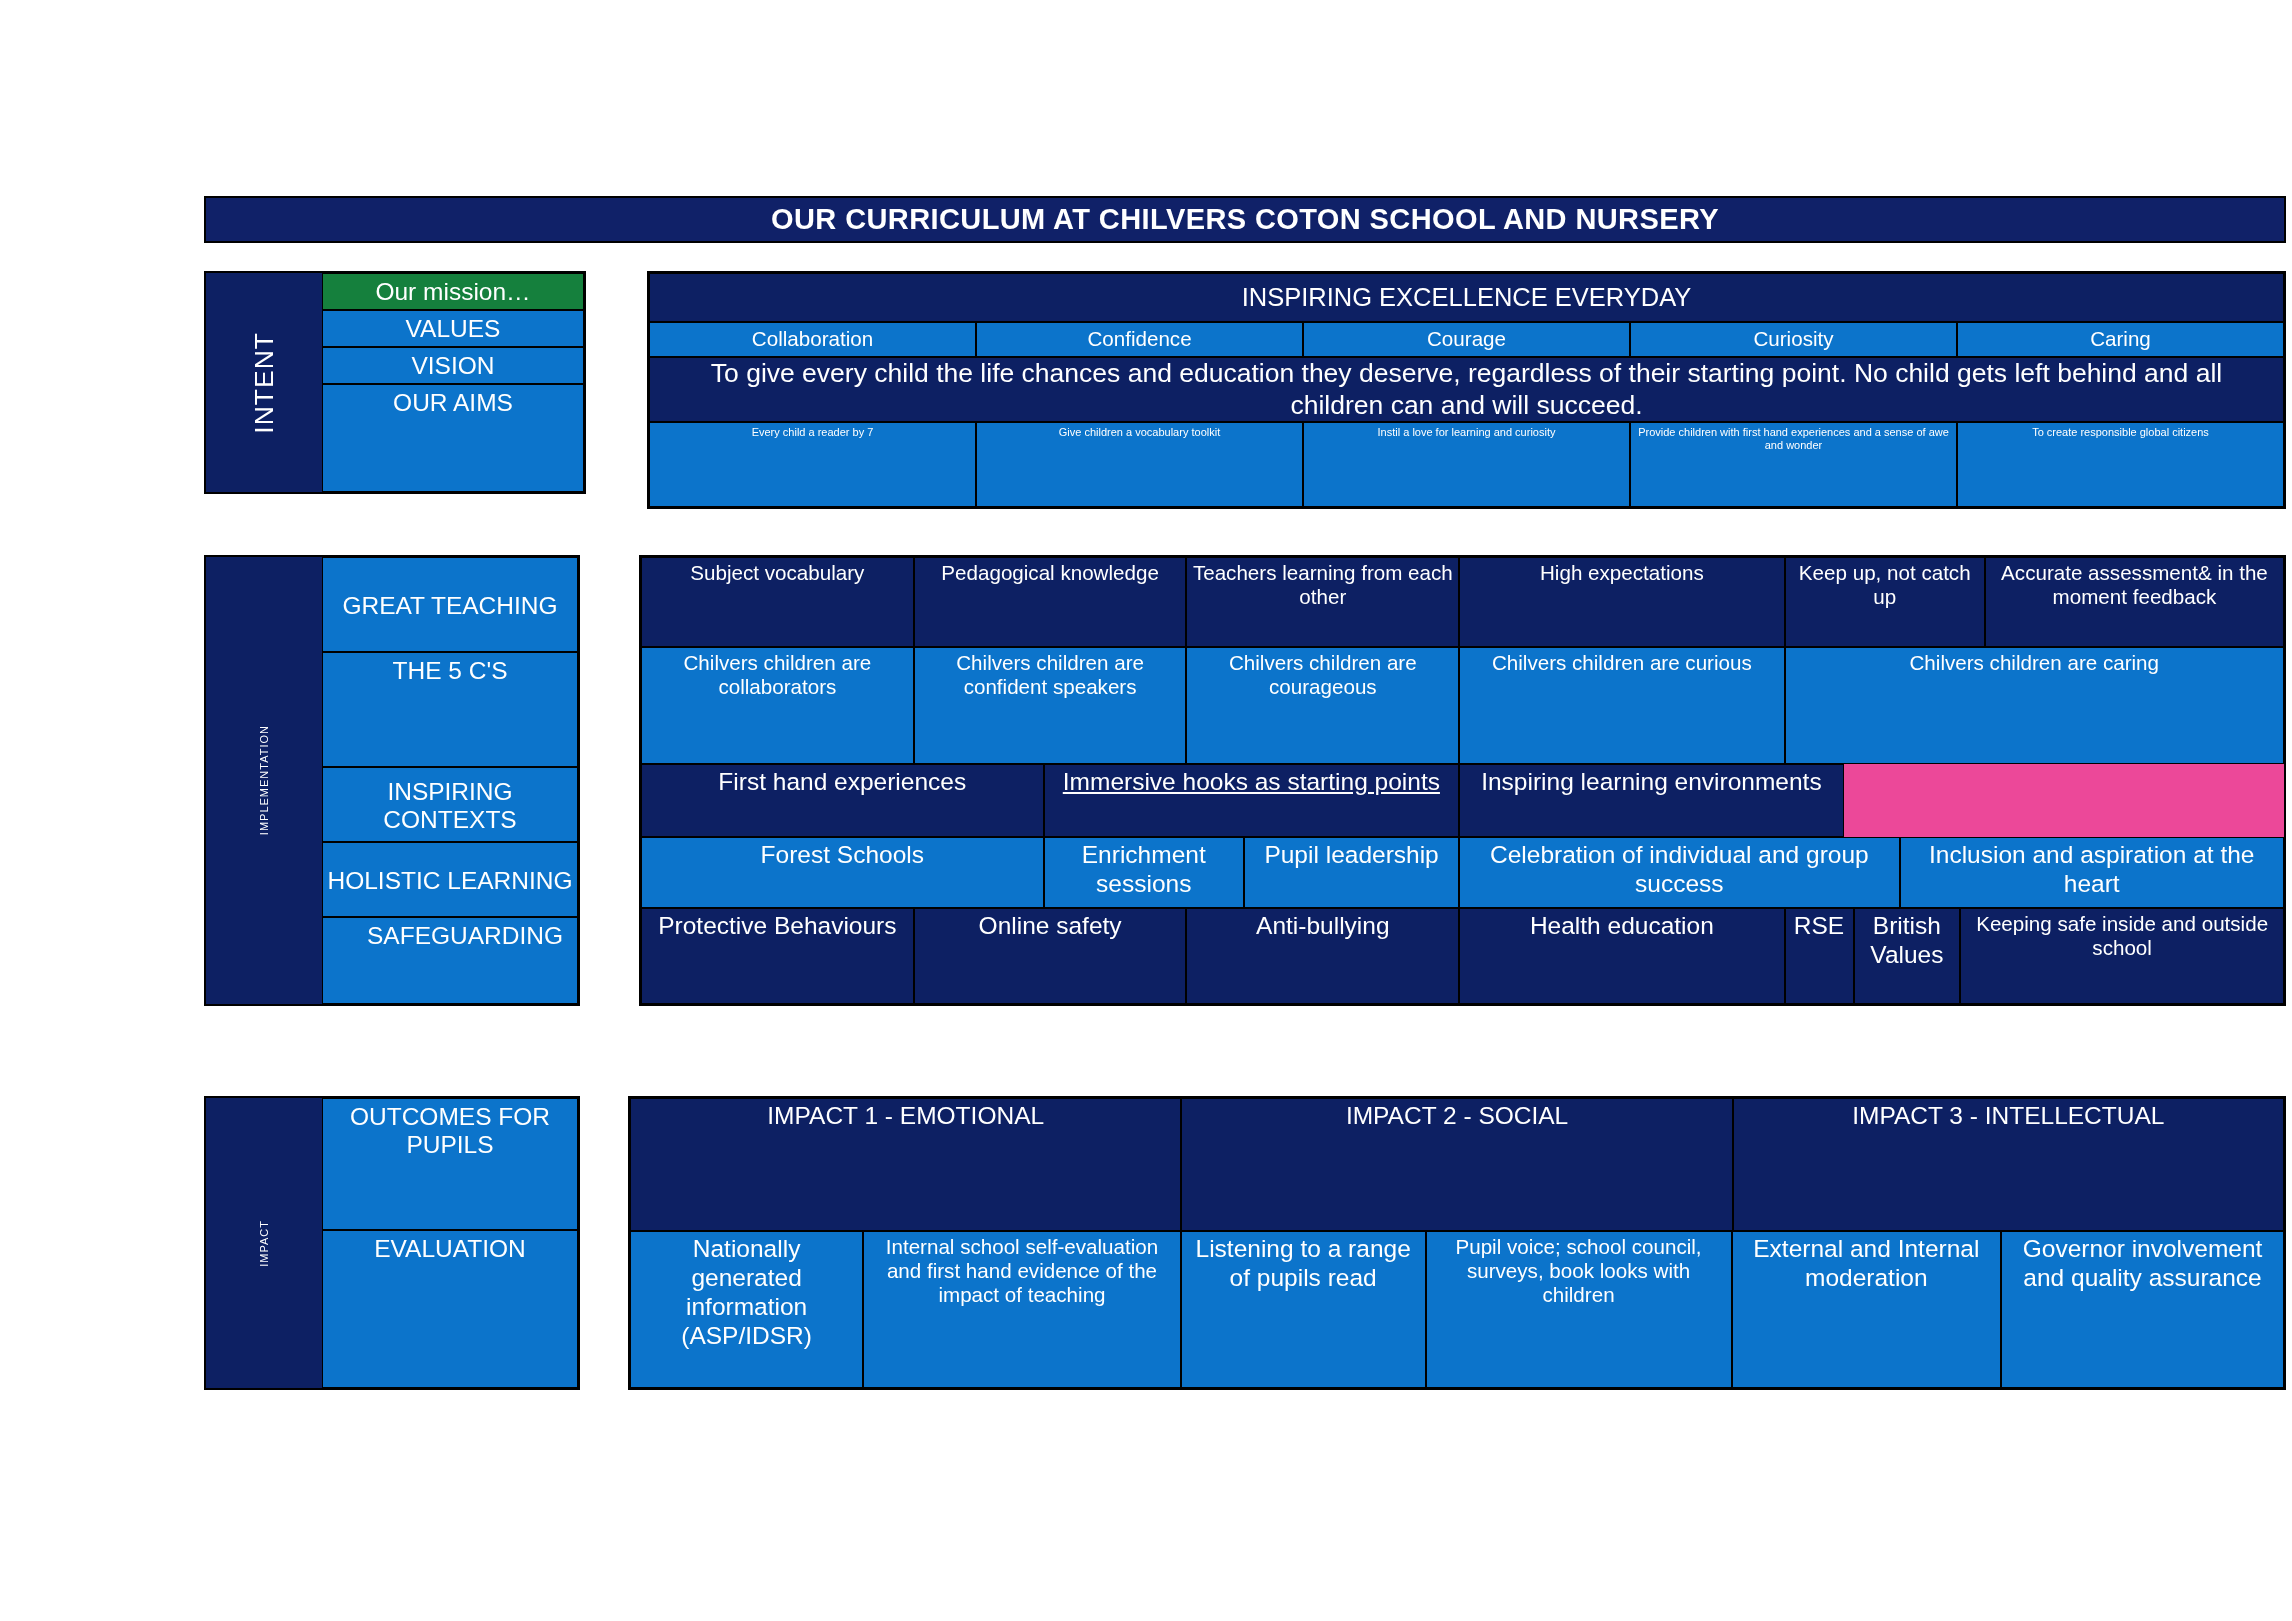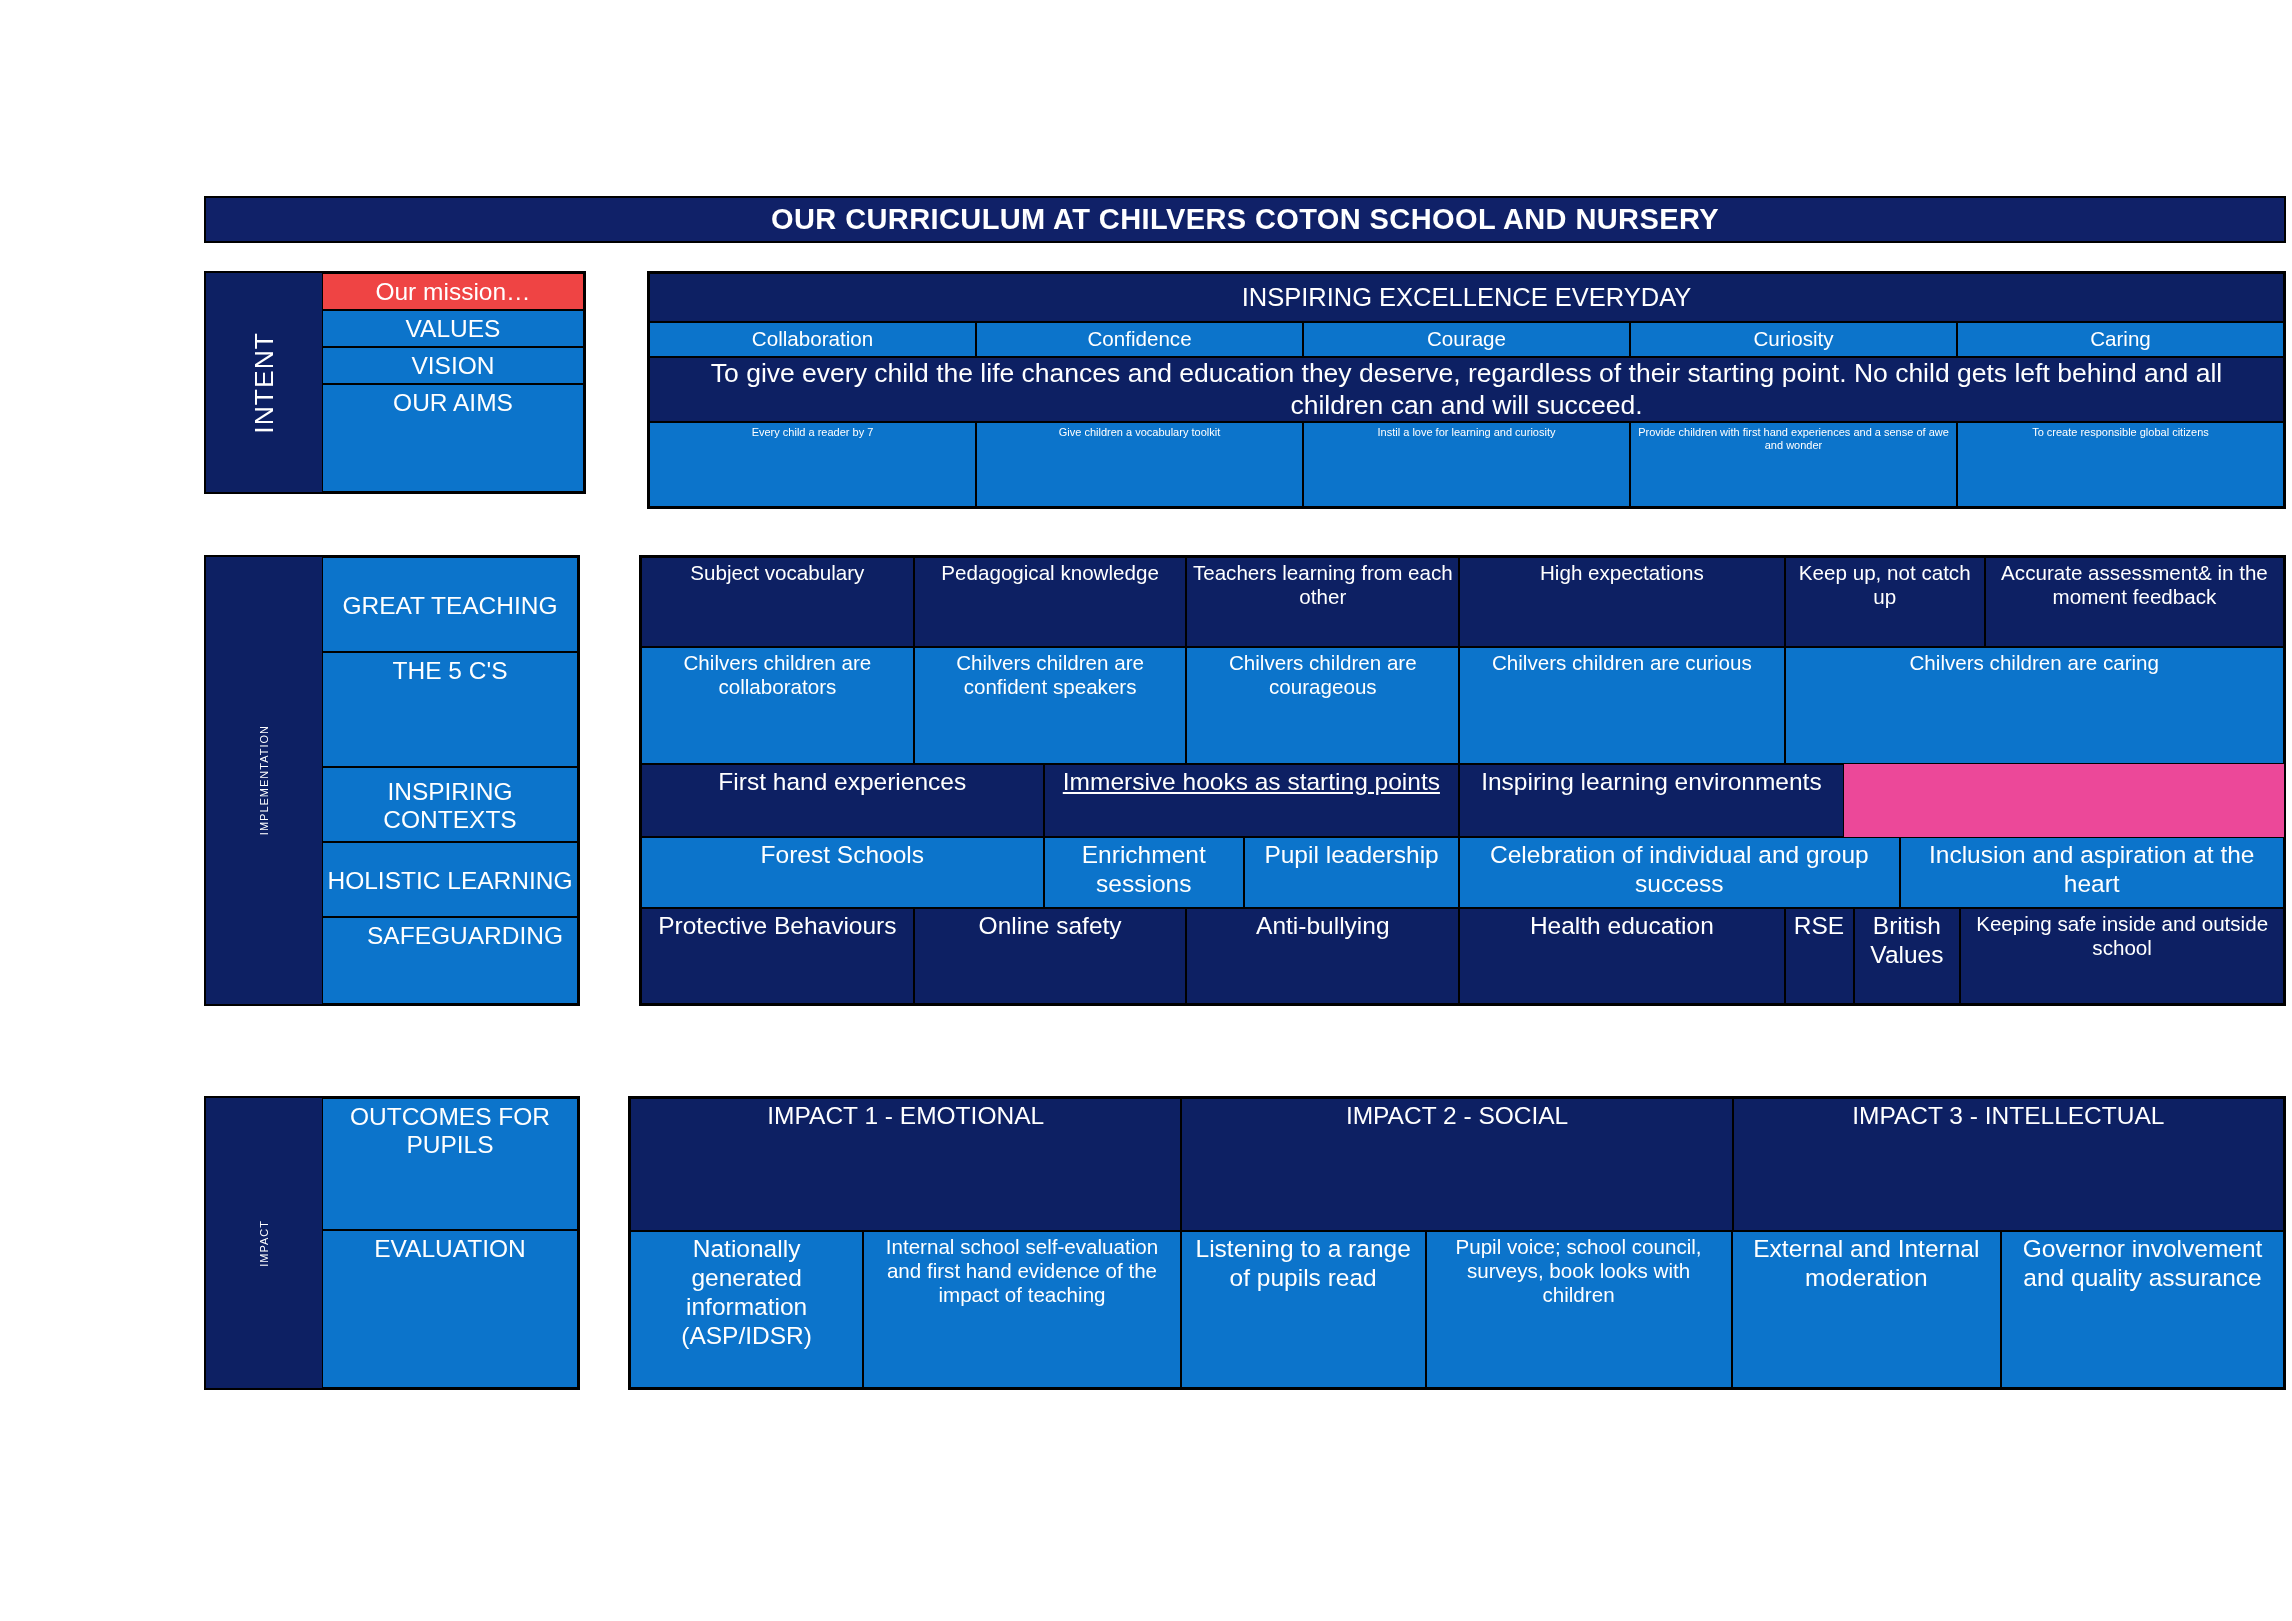--- a/index.html
+++ b/index.html
@@ -74,21 +74,21 @@
     display: flex;
     align-items: flex-start;
     justify-content: center;
     text-align: center;
     color: #ffffff;
     box-sizing: border-box;
     border: 1.5px solid #000000;
     padding-top: 3.9px;
     line-height: 1.15;
   }
-  .lc-dark { background: #ef4444; }
+  .lc-dark { background: #15803d; }
   .lc-blue { background: #0C74CB; }
 
   
   .grid-block {
     position: absolute;
     border: 2px solid #000000;
     box-sizing: border-box;
     background: #ec4899;
     display: flex;
     flex-direction: column;

